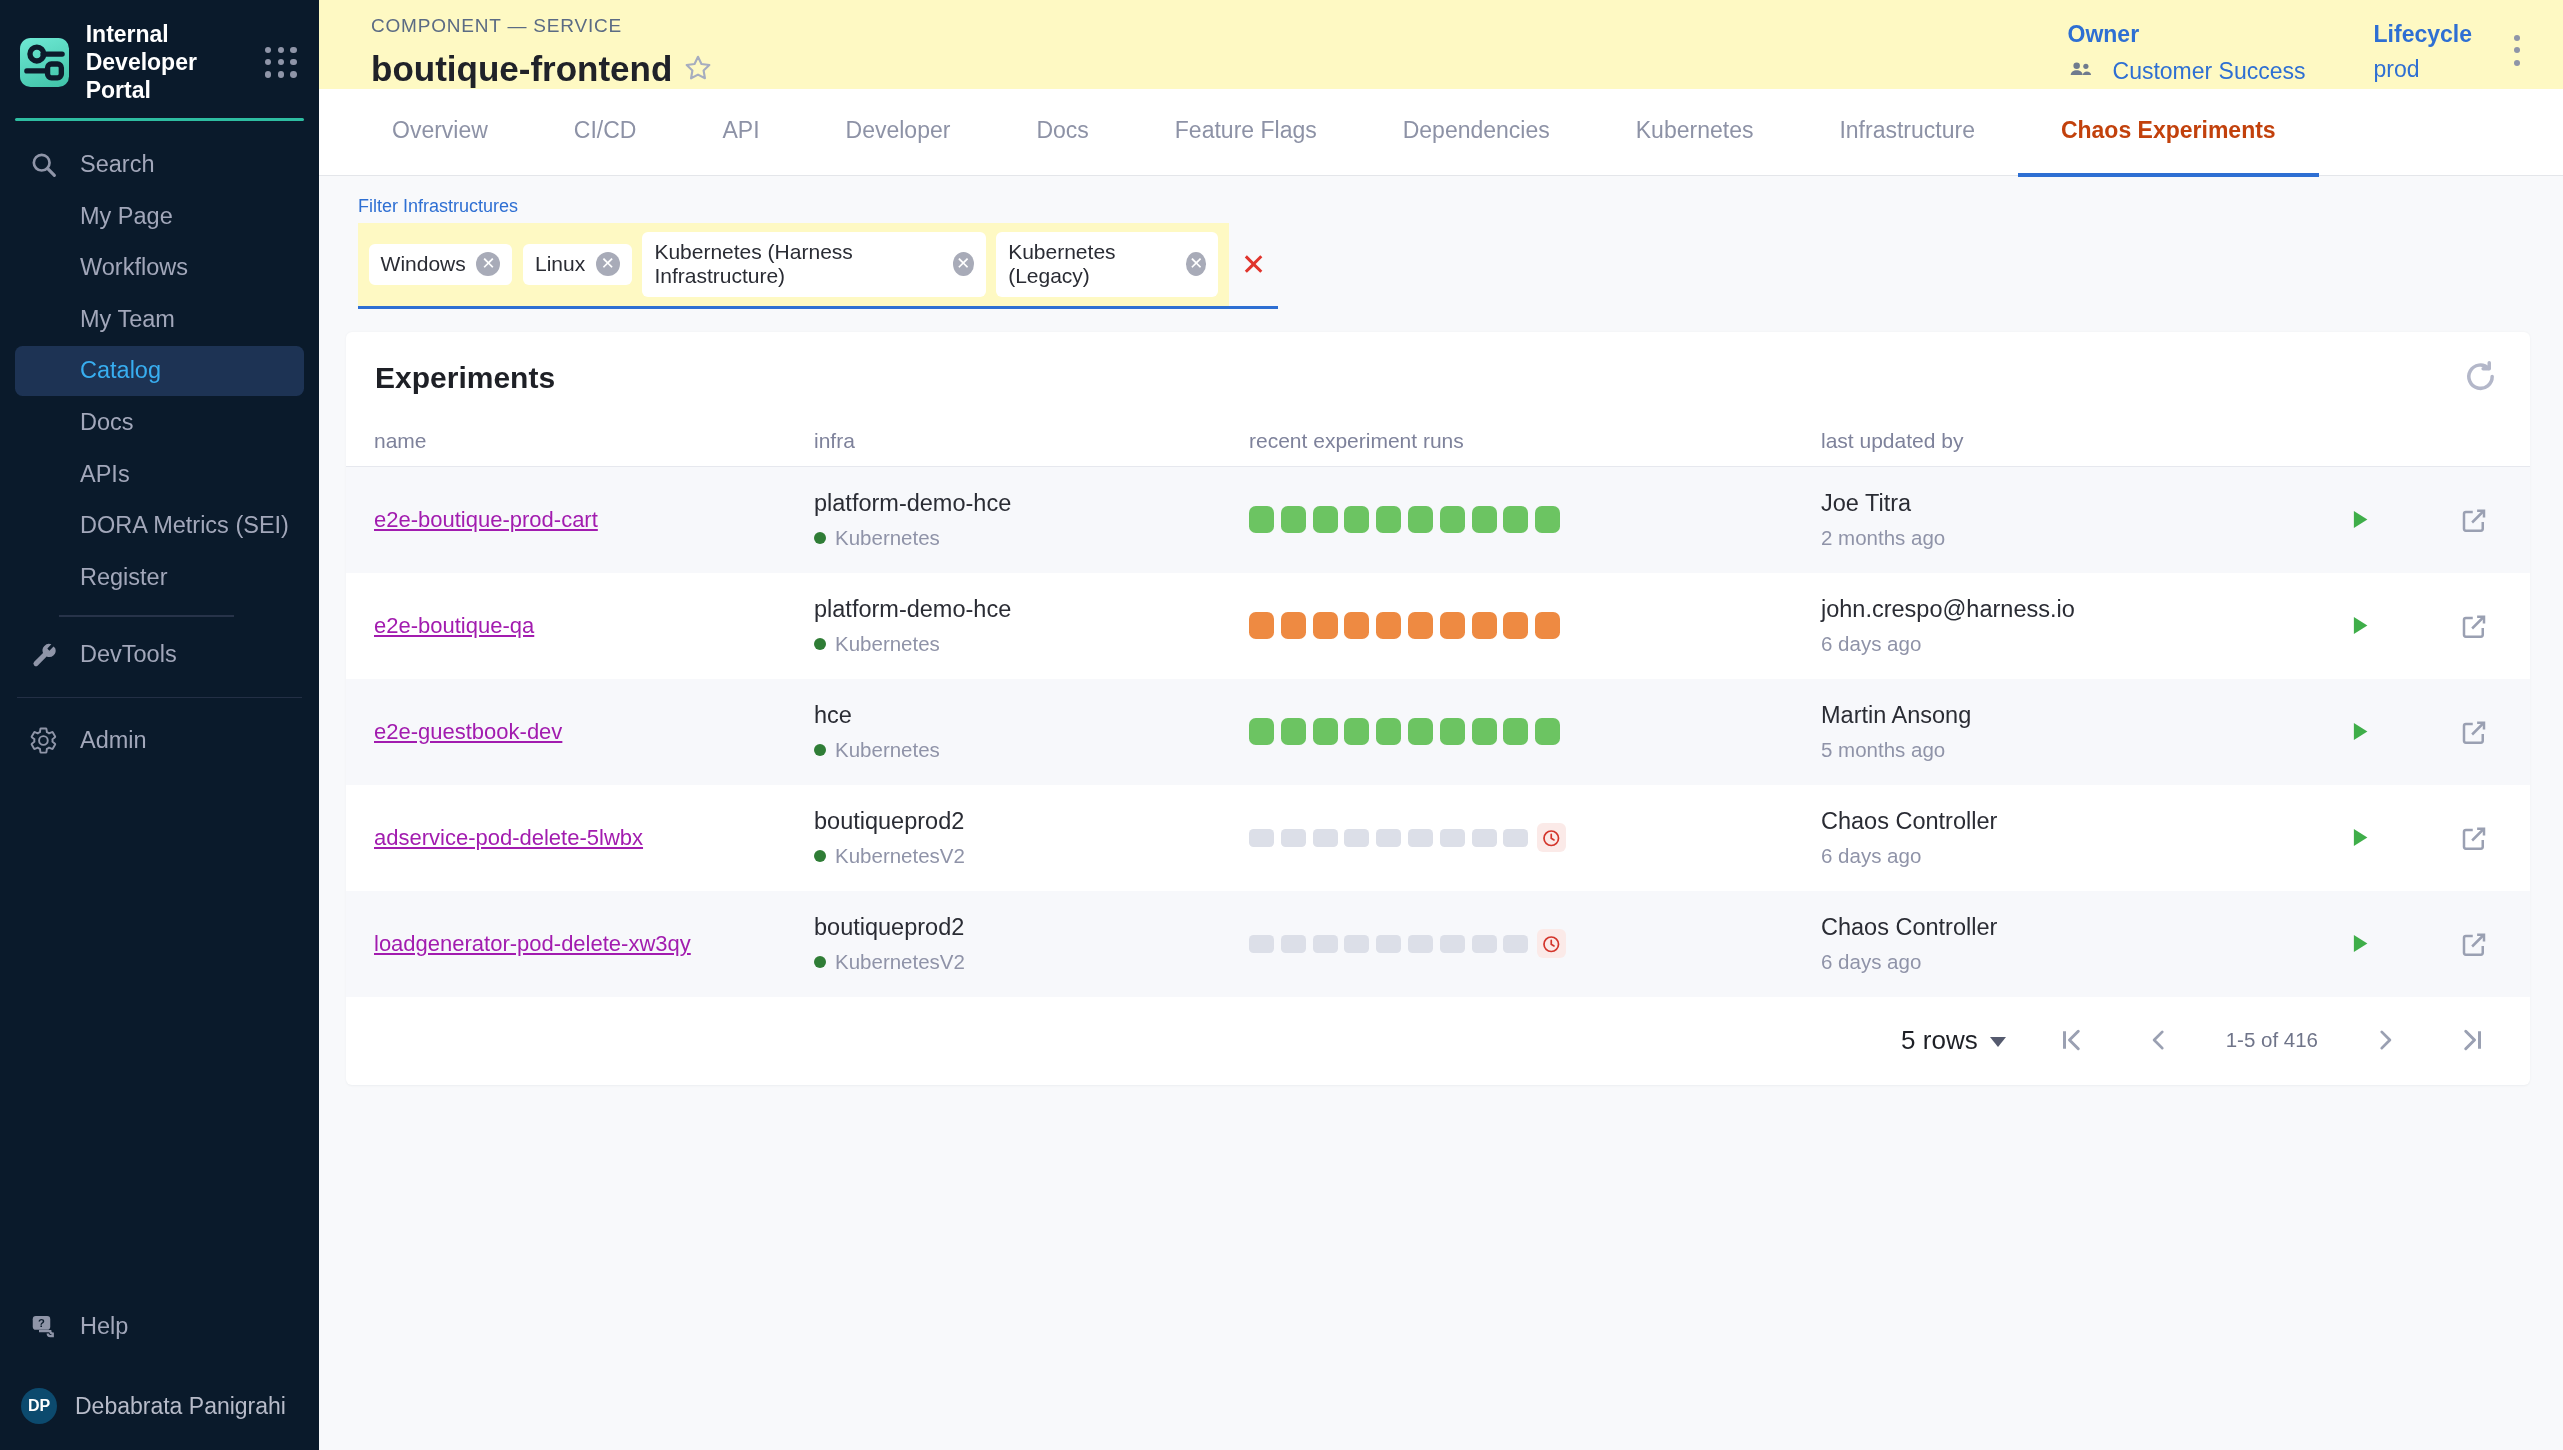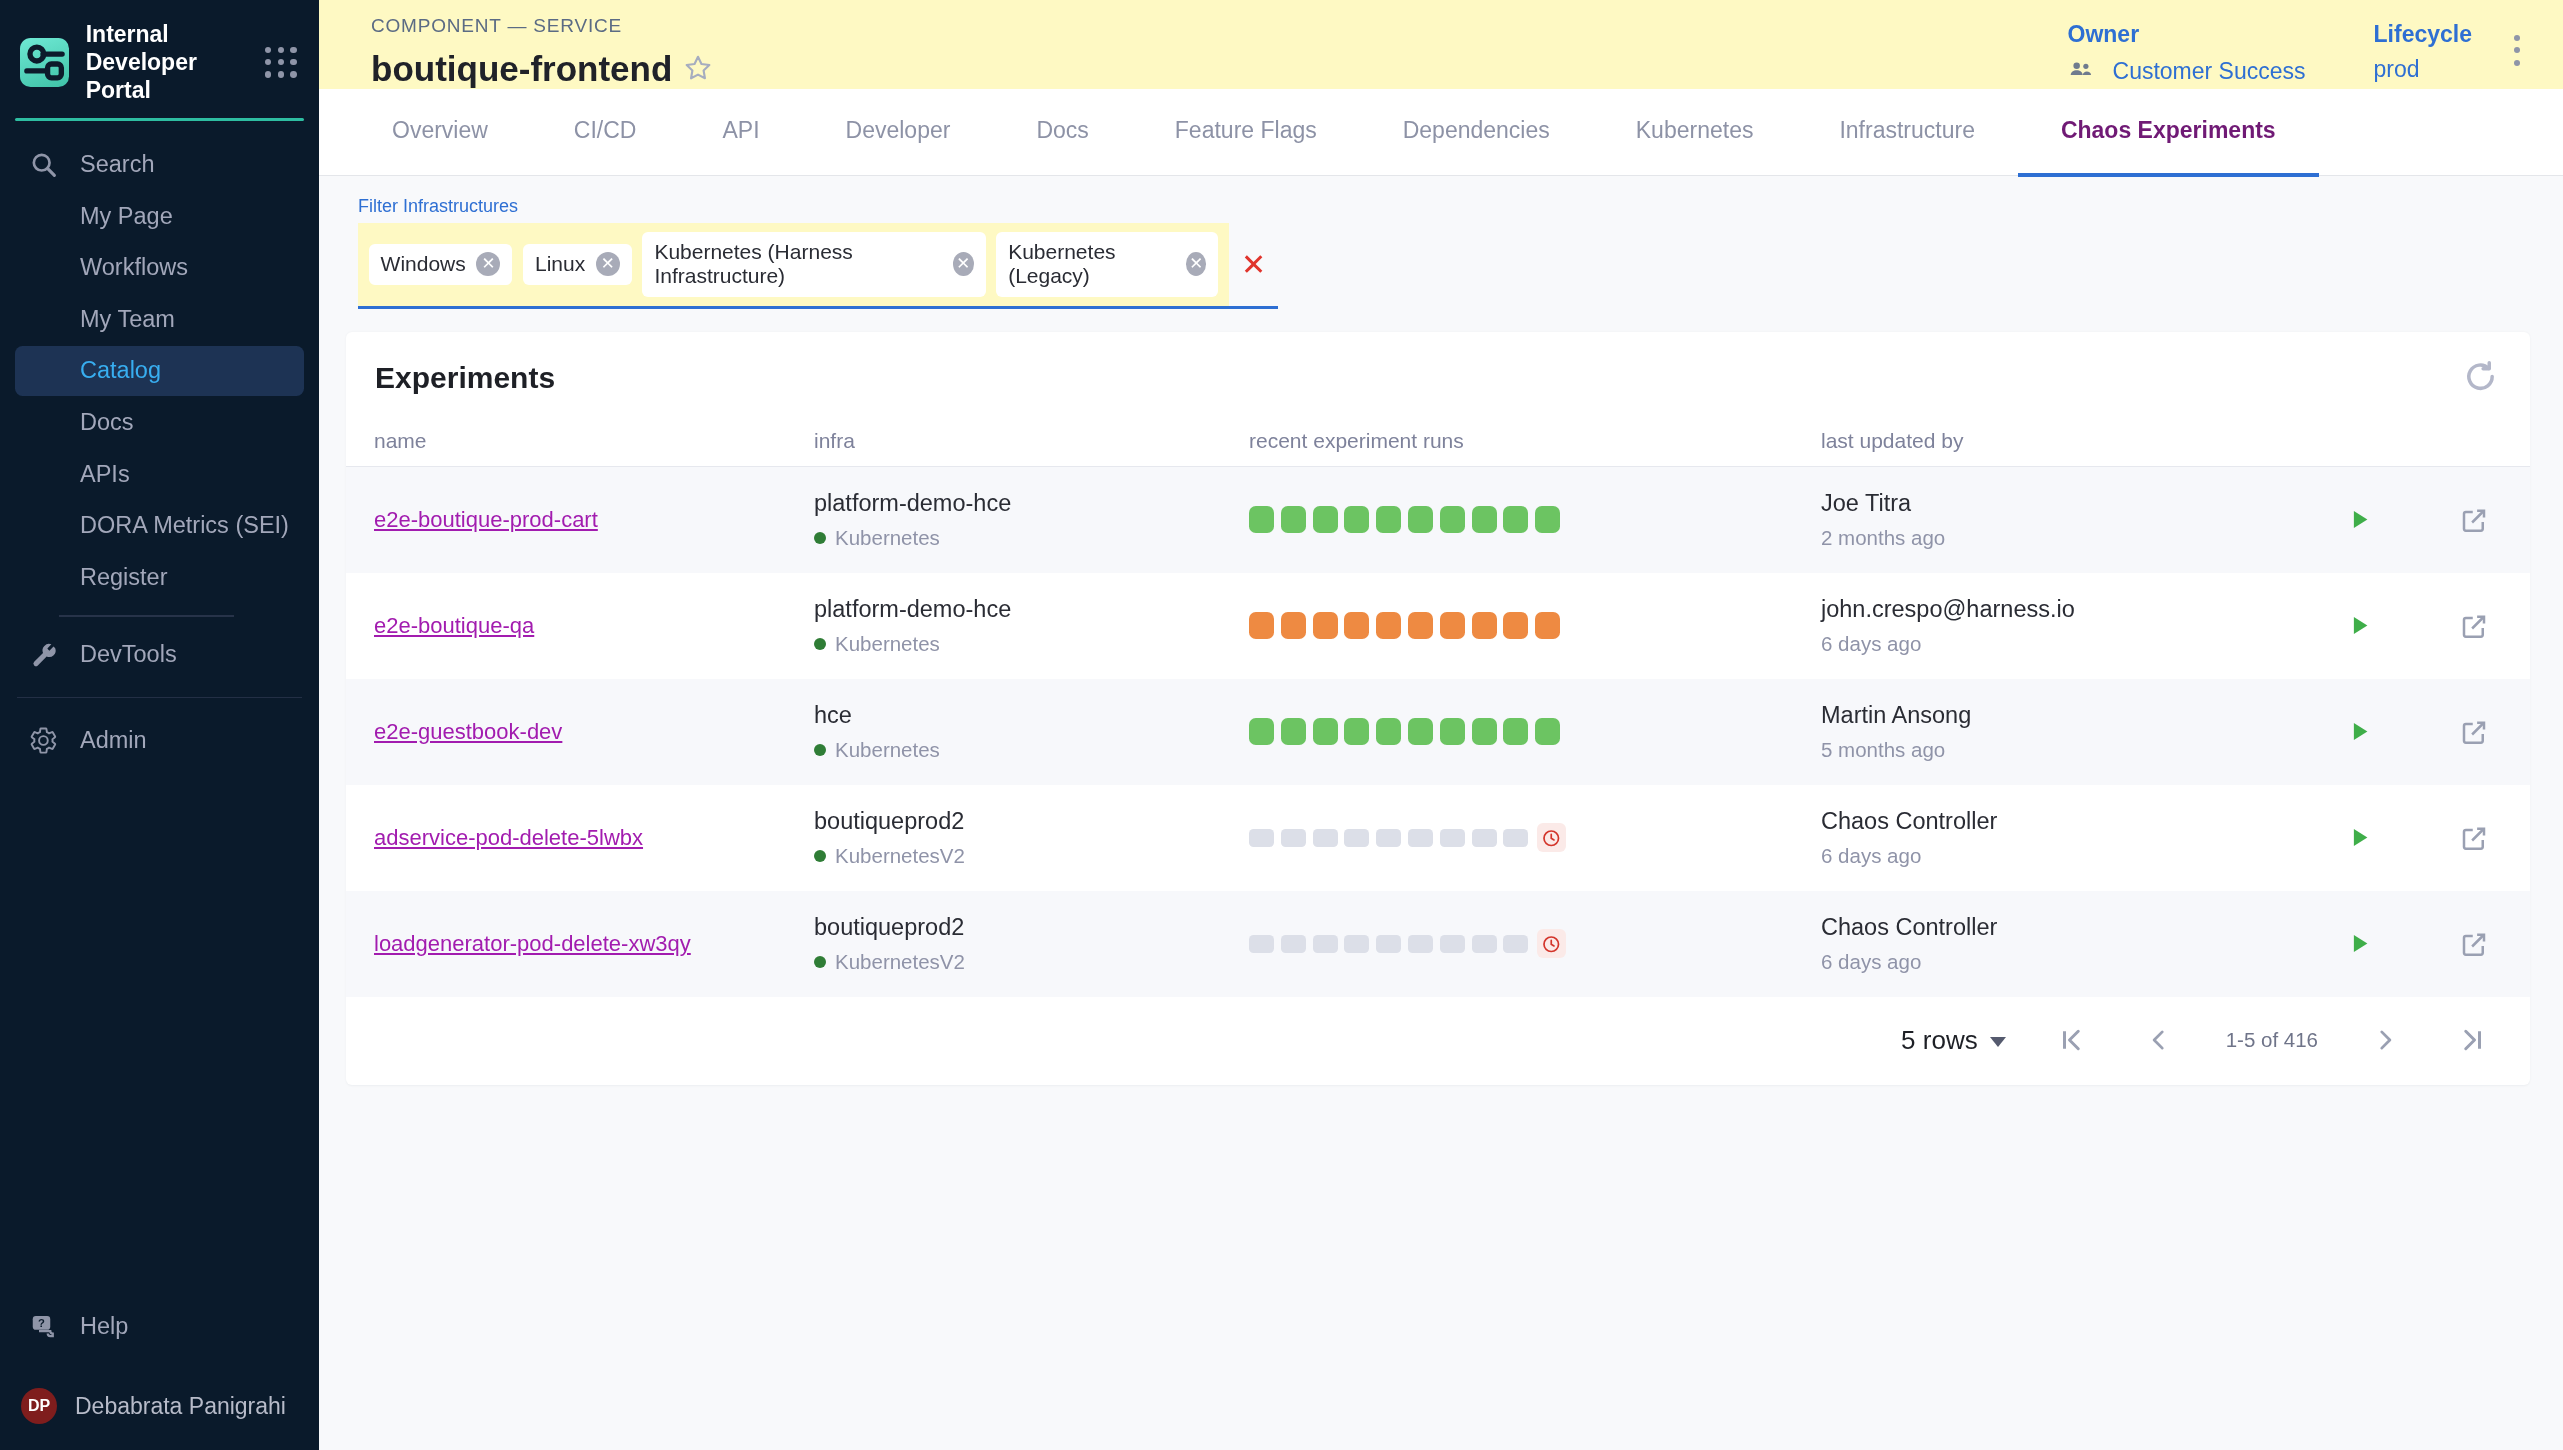--- a/index.html
+++ b/index.html
@@ -18,38 +18,38 @@
   .teal-line { height:3px; background:#2ebda1; margin:7.6px 15px 18px 15px; border-radius:1.5px; }
 
   .nav { display:flex; flex-direction:column; }
   .nav-item { display:flex; align-items:center; height:50px; margin:0.8px 15px; padding-left:12px; gap:20px; border-radius:7.6px; font-size:23.5px; color:#a2a7ba; }
   .nav-item .ic { width:33px; height:33px; display:flex; align-items:center; justify-content:center; flex:0 0 auto; }
   .nav-item.active { background:#1d3354; color:#38aef0; }
   .divider-short { height:1.5px; background:#273349; margin:12px 85px 12px 59px; }
   .divider-long { height:1.5px; background:#232f45; margin:16.7px 16.7px; }
   .side-bottom { margin-top:auto; padding-bottom:26px; }
   .user-row { display:flex; align-items:center; gap:18px; padding:10.6px 15px 0 21px; margin-top:26px; }
-  .avatar { width:36px; height:36px; border-radius:50%; background:#7f1d1d; color:#fff; font-size:16px; font-weight:700; display:flex; align-items:center; justify-content:center; }
+  .avatar { width:36px; height:36px; border-radius:50%; background:#0c4a6e; color:#fff; font-size:16px; font-weight:700; display:flex; align-items:center; justify-content:center; }
   .user-name { font-size:23px; color:#b7bbc9; }
 
   
   .main { flex:1; display:flex; flex-direction:column; background:#f8f9fb; }
   .topbar { background:#fef9c3; padding:15px 46px 0 52px; position:relative; }
   .eyebrow { font-size:19px; color:#5b6b84; letter-spacing:0.8px; font-weight:500; }
   .title-row { display:flex; align-items:center; gap:10px; margin-top:12px; }
   .page-title { font-size:35px; font-weight:700; color:#202229; }
   .meta { position:absolute; top:21px; right:91px; display:flex; gap:68px; }
   .meta-block .m-label { font-size:23px; font-weight:700; color:#2e6fd3; }
   .meta-val { display:flex; align-items:center; gap:19px; margin-top:7.6px; font-size:23px; color:#2e6fd3; }
   .kebab { position:absolute; top:30px; right:38px; display:flex; flex-direction:column; gap:6.8px; padding:4.6px; }
   .kebab i { width:6px; height:6px; border-radius:50%; background:#8f95a8; }
 
   .tabs { background:#fff; display:flex; padding:0 30px; border-bottom:1.5px solid #e4e6ea; height:87px; align-items:stretch; }
   .tab { display:flex; align-items:center; padding:0 43px; font-size:23px; color:#8d92a6; border-bottom:4.6px solid transparent; margin-bottom:-1.5px; }
-  .tab.active { color:#701a75; font-weight:700; border-bottom-color:#2e6fd3; }
+  .tab.active { color:#c2410c; font-weight:700; border-bottom-color:#2e6fd3; }
 
   .content { padding:20px 33px 0 27px; flex:1; }
   .filter-label { font-size:18px; color:#2e6fd3; margin-left:12px; }
   .filter-box { display:flex; align-items:center; width:920px; border-bottom:3px solid #2e6fd3; margin-top:6px; margin-left:12px; }
   .chips-area { background:#fef9c3; flex:1; display:flex; align-items:center; gap:10.6px; padding:9px 10.6px; }
   .chip { background:#fff; border-radius:6px; display:flex; align-items:center; gap:10.6px; padding:8.4px 12px; font-size:21px; color:#2a2c34; }
   .chip-x { width:24px; height:24px; border-radius:50%; background:#a8abb8; color:#fff; display:flex; align-items:center; justify-content:center; font-size:16.7px; line-height:1; }
   .clear-x { width:49px; display:flex; align-items:center; justify-content:center; font-size:30px; color:#e0342c; font-weight:400; }
 
   .card { background:#fff; margin-top:23px; width:2184px; border-radius:6px; box-shadow:0 0.8px 2.3px rgba(20,30,50,0.05); }

